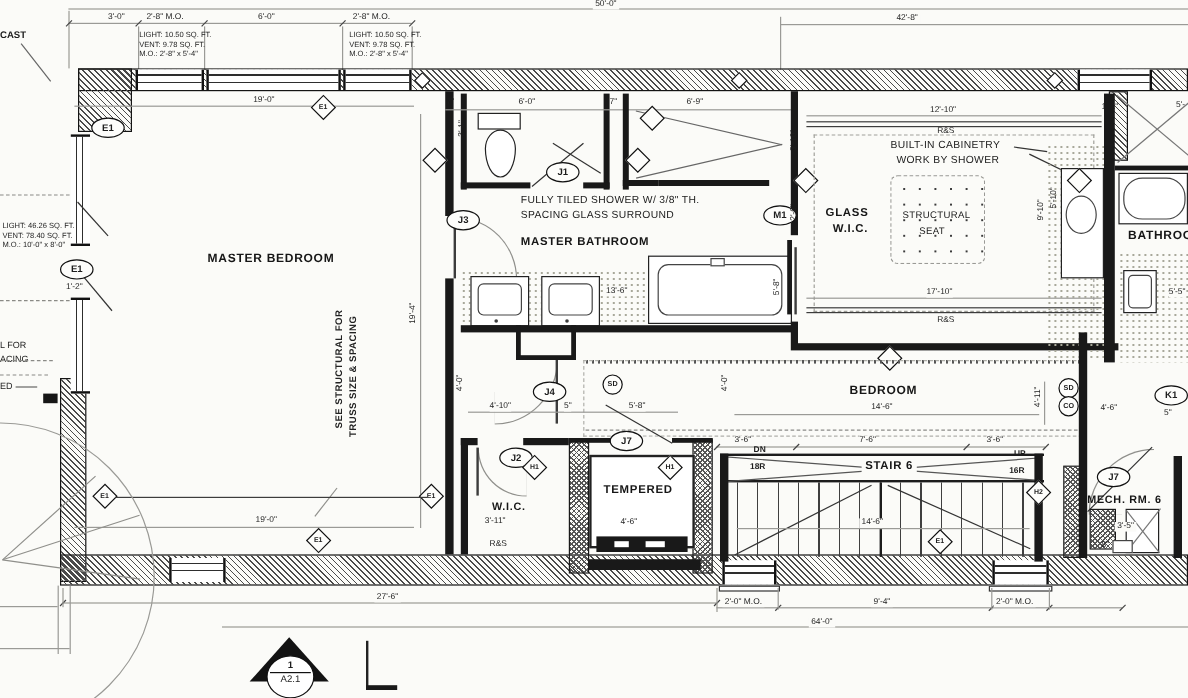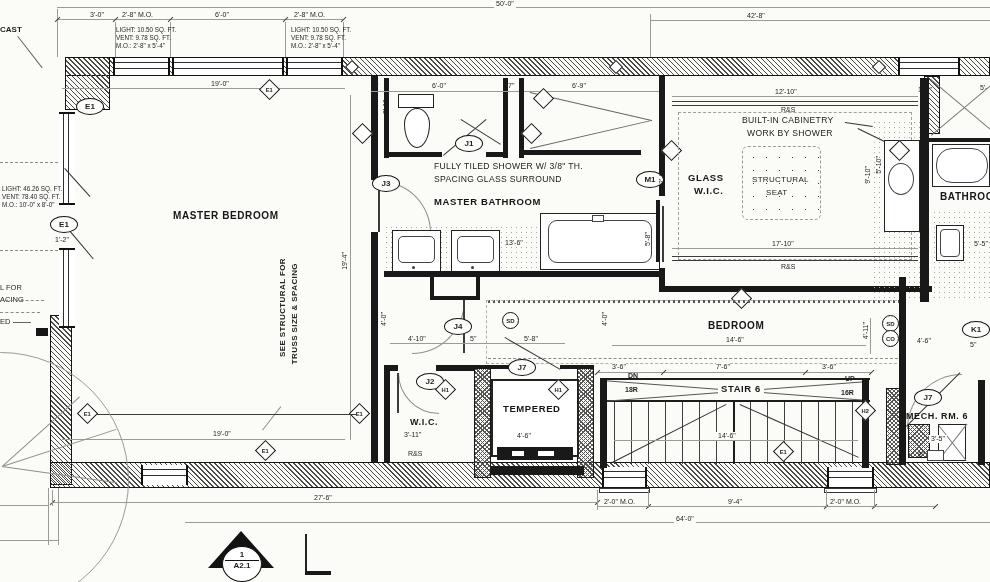--- a/index.html
+++ b/index.html
@@ -437,18 +437,18 @@
   <div class="dgl" style="left:2px;top:466px;width:116px;transform:rotate(8deg);"></div>
   <div class="dgl" style="left:2px;top:466px;width:104px;transform:rotate(-42deg);"></div>
   <div class="dim" style="left:48px;top:488px;width:1px;height:57px;"></div>
   <div class="dim" style="left:58px;top:488px;width:1px;height:57px;"></div>
   <div class="dim" style="left:0px;top:505px;width:48px;height:1px;"></div>
   <div class="dim" style="left:0px;top:540px;width:58px;height:1px;"></div>
 
   <div class="tri" style="left:208px;top:531px;"></div>
   <div class="tcirc" style="left:222px;top:546px;">
     <div style="font-size:8px;font-weight:bold;margin-top:3px;">1</div>
-    <div style="border-top:1.4px solid #111;margin:1px 2px 0 2px;font-size:8px;font-weight:bold;">A2.1</div>
+    <div style="border-top:1.4px solid #111;margin:1px 2px 0 2px;font-size:8px;font-weight:normal;">A2.1</div>
   </div>
   <div class="thin" style="left:305px;top:534px;width:1.5px;height:40px;background:#222;"></div>
   <div class="wall" style="left:305px;top:571px;width:26px;height:4px;"></div>
 
 </div>
 
 </body></html>

